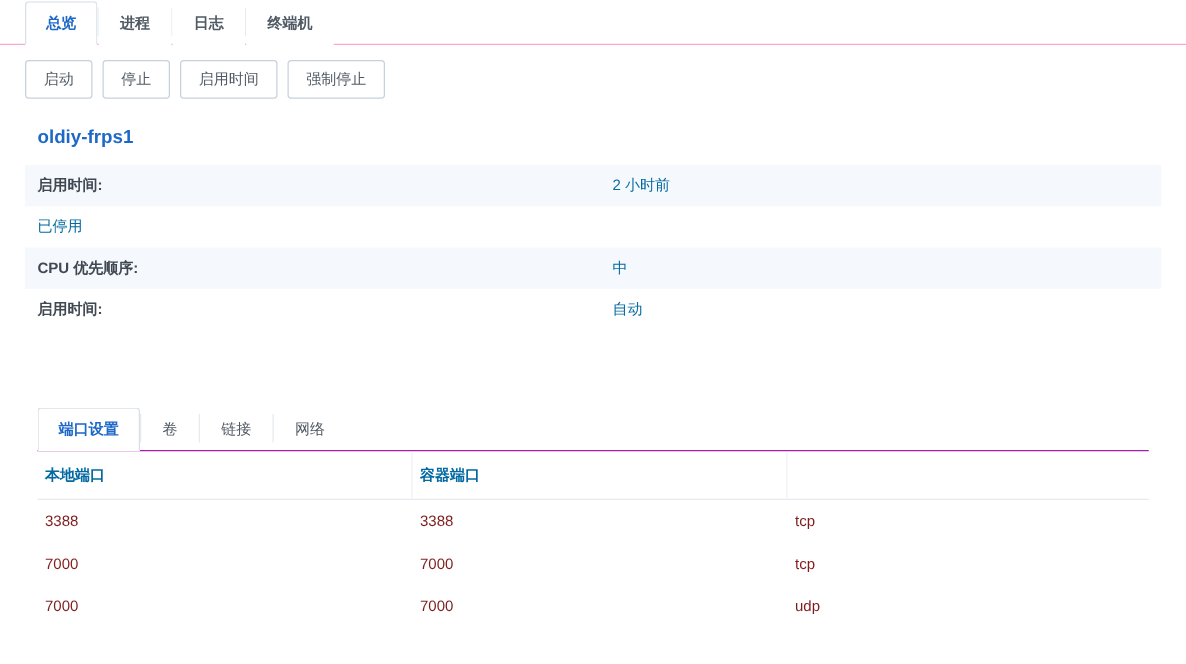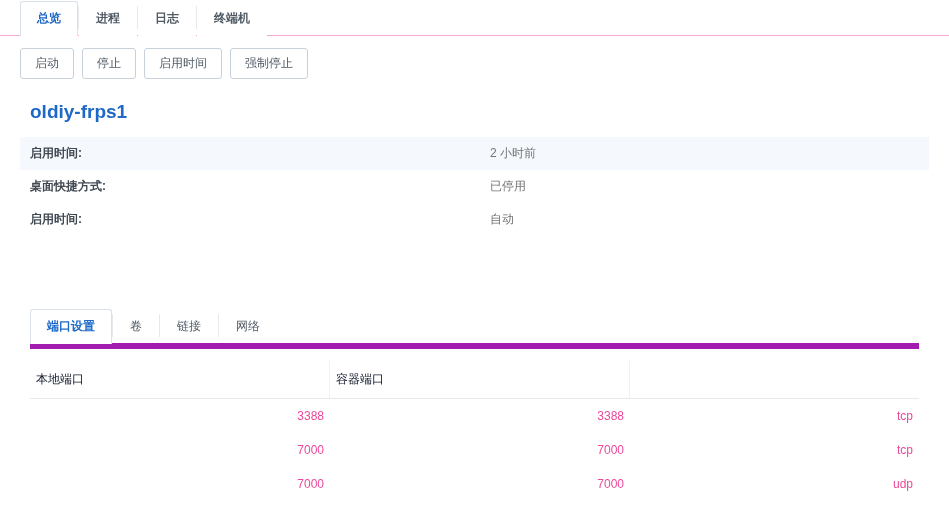--- a/index.html
+++ b/index.html
@@ -55,46 +55,46 @@
       border-radius: 3px;
       color: #505a64;
       cursor: pointer;
       font-size: 12px;
     }
     .content {
       padding: 0 20px;
     }
     .container-title {
       color: #1e69c8;
-      font-size: 19px;
+      font-size: 15px;
       font-weight: bold;
       padding: 10px 10px 14px;
     }
     .info-row {
       display: flex;
       padding: 8px 10px;
     }
     .info-row.alt {
       background: #f5f8fc;
     }
     .info-label {
       width: 460px;
       font-weight: bold;
       color: #404852;
     }
     .info-value {
-      color: #737373;
+      color: #0369a1;
     }
     .spacer {
       height: 60px;
     }
     .sub-tabs {
       display: flex;
-      border-bottom: 6px solid #a21caf;
-      margin: 12px 10px;
+      border-bottom: 1px solid #a21caf;
+      margin: 1px 10px;
     }
     .sub-tab {
       padding: 8px 16px;
       cursor: pointer;
       color: #505a64;
       position: relative;
       top: 1px;
       border: 1px solid transparent;
       border-bottom: none;
     }
@@ -114,31 +114,30 @@
     .port-table {
       width: 100%;
       padding: 0 10px;
     }
     .port-header {
       display: flex;
       border-bottom: 1px solid #e6eaef;
     }
     .port-header .col {
       padding: 10px 6px;
-      color: #0f172a;
-      font-weight: normal;
+      color: #0369a1;
+      font-weight: bold;
       border-right: 1px solid #eef1f5;
     }
     .port-row {
       display: flex;
     }
     .port-row .col {
       padding: 10px 6px;
-      color: #ec4899;
-      text-align: right;
+      color: #7f1d1d;
     }
     .col-local { width: 300px; }
     .col-container { width: 300px; }
     .col-type { flex: 1; }
   </style>
 </head>
 <body>
 
 <div class="main-tabs">
   <div class="main-tab active">总览</div>
@@ -158,22 +157,25 @@
 </div>
 
 <div class="content">
   <div class="container-title">oldiy-frps1</div>
 
   <div class="info-row alt">
     <div class="info-label">启用时间:</div>
     <div class="info-value">2 小时前</div>
   </div>
   <div class="info-row">
-    <div class="info-label">桌面快捷方式:</div>
     <div class="info-value">已停用</div>
+  </div>
+  <div class="info-row alt">
+    <div class="info-label">CPU 优先顺序:</div>
+    <div class="info-value">中</div>
   </div>
   <div class="info-row">
     <div class="info-label">启用时间:</div>
     <div class="info-value">自动</div>
   </div>
 
   <div class="spacer"></div>
 
   <div class="sub-tabs">
     <div class="sub-tab active">端口设置</div>

